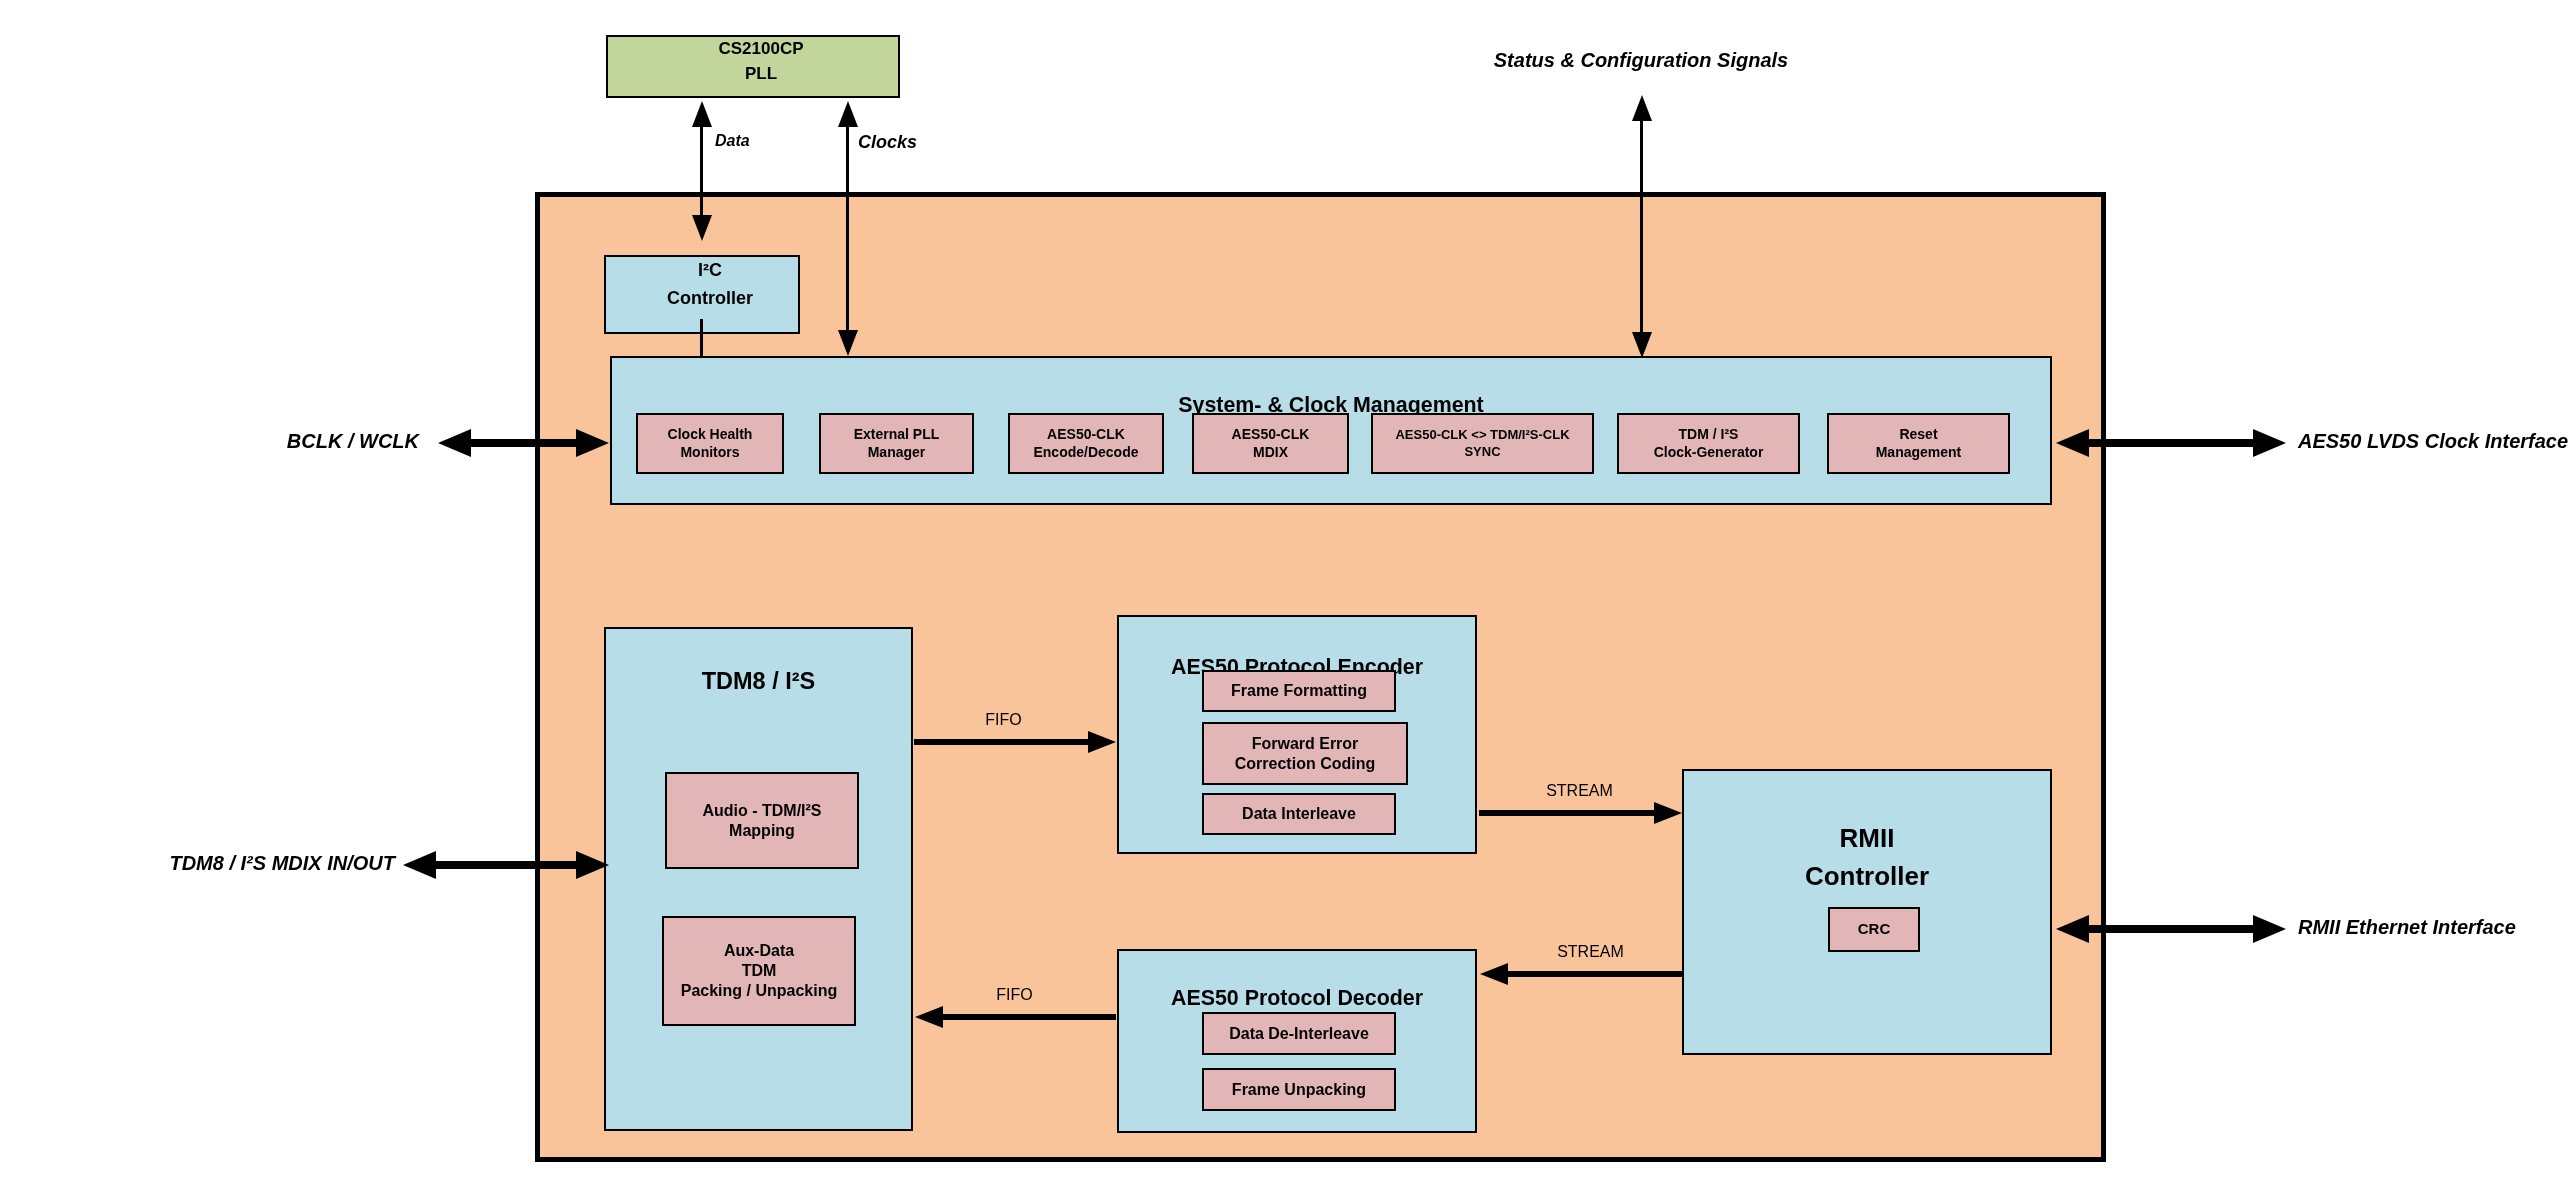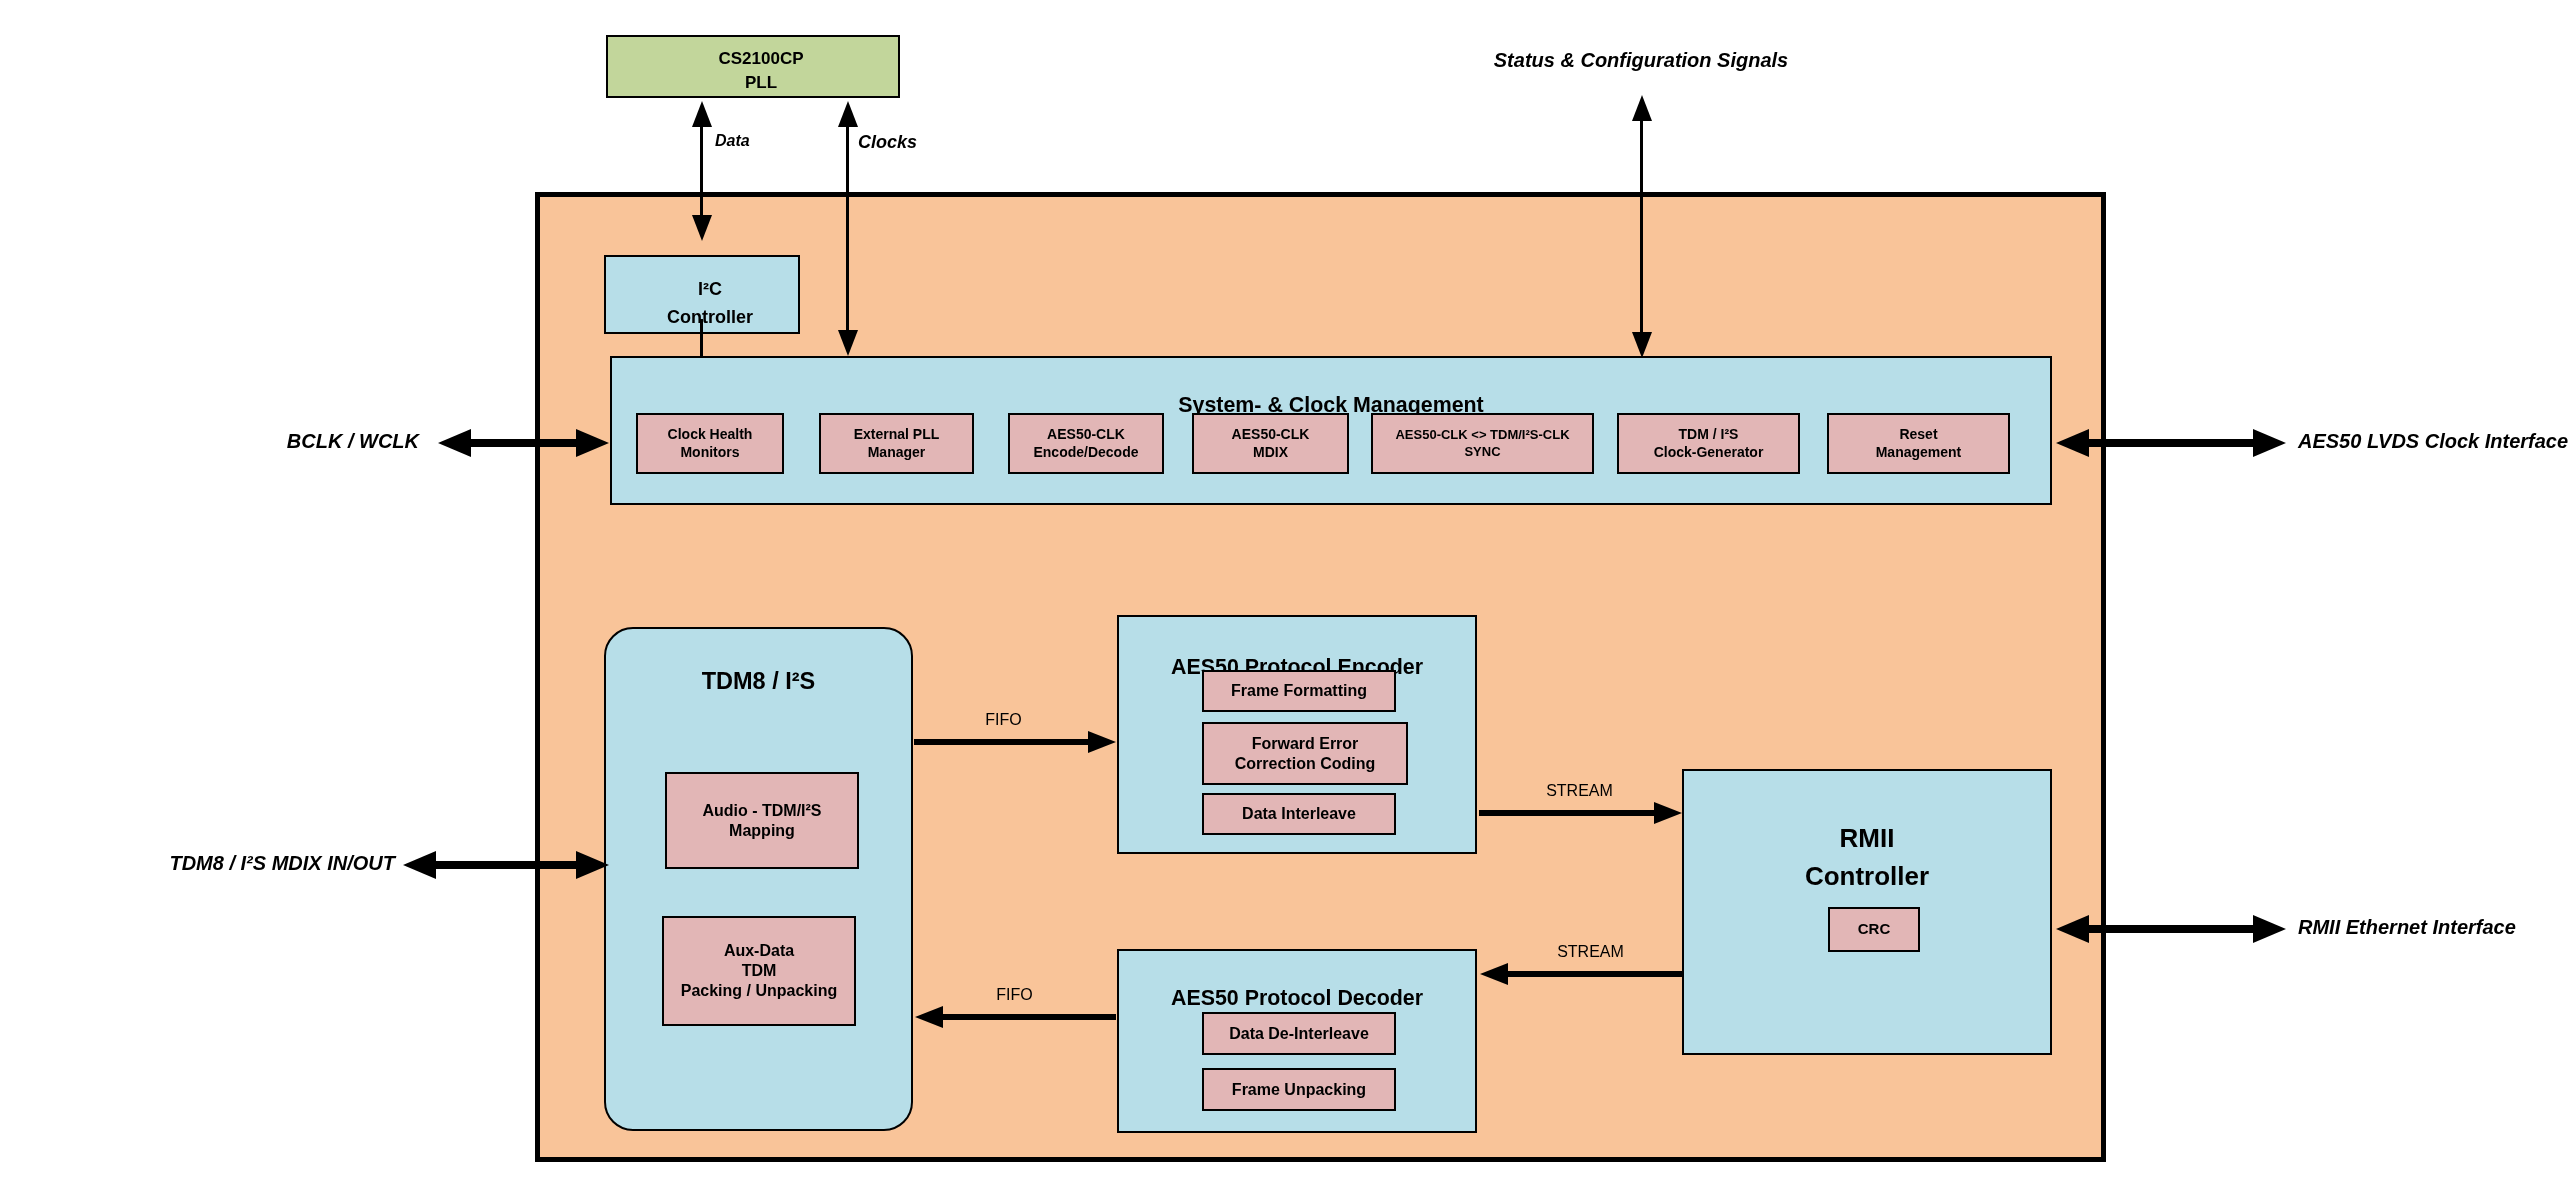--- a/index.html
+++ b/index.html
@@ -10,21 +10,21 @@
     --line:#000000;
   }
   *{box-sizing:border-box;}
   html,body{margin:0;padding:0;}
   body{
     width:2576px;height:1205px;overflow:hidden;background:#ffffff;
     font-family:"Liberation Sans",sans-serif;color:#000;
   }
   #canvas{position:relative;width:2576px;height:1205px;background:#ffffff;}
 
-  .box{position:absolute;display:flex;align-items:flex-end;justify-content:center;
+  .box{position:absolute;display:flex;align-items:flex-start;justify-content:center;
        text-align:center;white-space:pre-line;font-weight:bold;padding-left:16px;}
   .container-box{background:var(--container-fill);border:5.3px solid var(--line);}
   .block{background:var(--block-fill);border:2.7px solid var(--line);}
   .subblock{position:absolute;background:var(--subblock-fill);border:2.1px solid var(--line);
             display:flex;align-items:center;justify-content:center;text-align:center;
             white-space:pre-line;font-weight:bold;font-size:14px;line-height:1.25;}
   .pll{background:var(--pll-fill);border:2.7px solid var(--line);font-size:17px;line-height:1.45;}
 
   .blocktitle{position:absolute;left:0;right:0;text-align:center;font-weight:bold;white-space:pre-line;}
 
@@ -141,21 +141,21 @@
 
   <div class="harrow thick" style="left:2056px;top:429px;width:230px;height:28px;">
     <span class="hhead left"></span>
     <span class="shaft"></span>
     <span class="hhead right"></span>
   </div>
   <div class="freelabel" style="left:2298px;top:430px;">
     <span>AES50 LVDS Clock Interface</span>
   </div>
 
-  <div class="box block" style="left:604px;top:627px;width:309px;height:504px;border-radius:29px;">
+  <div class="box block" style="left:604px;top:627px;width:309px;height:504px;">
     <div class="blocktitle" style="top:11.7px;font-size:23.5px;">
       <span>TDM8 / I²S</span>
     </div>
     <div class="subblock" style="left:59px;top:143px;width:194px;height:97px;font-size:16px;">
       <span>Audio - TDM/I²S
 Mapping</span>
     </div>
     <div class="subblock" style="left:56px;top:287px;width:194px;height:110px;font-size:16px;">
       <span>Aux-Data
 TDM

